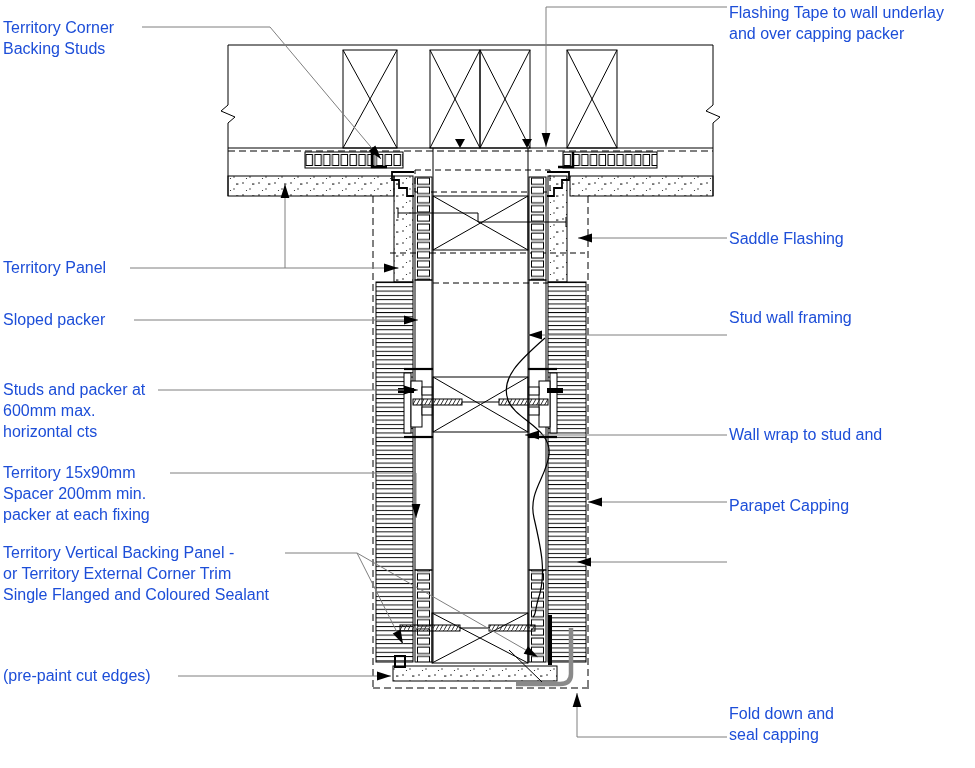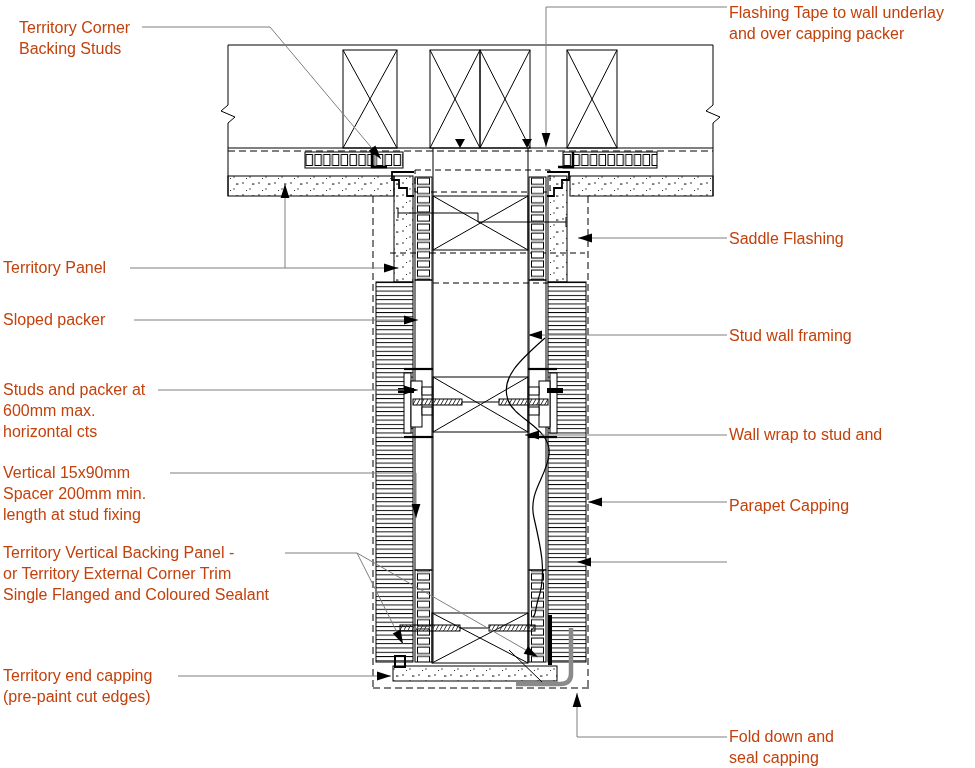--- a/index.html
+++ b/index.html
@@ -1,19 +1,19 @@
 <!DOCTYPE html>
 <html><head>
 <meta charset="utf-8">
 <style>
   html,body{margin:0;padding:0;background:#fff;}
   .canvas{position:relative;width:975px;height:768px;background:#fff;
           font-family:"Liberation Sans",sans-serif;overflow:hidden;}
   .canvas svg{position:absolute;left:0;top:0;}
-  .lbl{position:absolute;font-size:16px;line-height:21px;color:#c2410c;white-space:nowrap;}
+  .lbl{position:absolute;font-size:16px;line-height:21px;color:#1d4ed8;white-space:nowrap;}
   .ln{display:block;}
 </style>
 </head>
 <body>
 
 <div class="canvas">
 
 <svg width="975" height="768" viewBox="0 0 975 768">
   <defs>
     <marker id="arr" markerWidth="16" markerHeight="10" refX="15" refY="5" orient="auto" markerUnits="userSpaceOnUse">
@@ -174,64 +174,63 @@
     <path d="M178,676 H391" marker-end="url(#arr)"></path>
     <path d="M727,238 H578" marker-end="url(#arr)"></path>
     <path d="M727,335 H528" marker-end="url(#arr)"></path>
     <path d="M727,435 H525" marker-end="url(#arr)"></path>
     <path d="M727,502 H588" marker-end="url(#arr)"></path>
     <path d="M727,562 H577" marker-end="url(#arr)"></path>
     <path d="M727,737 H577 V693" marker-end="url(#arr)"></path>
   </g>
 </svg>
 
-<div class="lbl" style="left:19px;top:17px">
+<div class="lbl" style="left:3px;top:17px">
   <span class="ln">Territory Corner</span>
   <span class="ln">Backing Studs</span>
 </div>
 <div class="lbl" style="left:3px;top:257px">
   <span class="ln">Territory Panel</span>
 </div>
 <div class="lbl" style="left:3px;top:309px">
   <span class="ln">Sloped packer</span>
 </div>
 <div class="lbl" style="left:3px;top:379px">
   <span class="ln">Studs and packer at</span>
   <span class="ln">600mm max.</span>
   <span class="ln">horizontal cts</span>
 </div>
 <div class="lbl" style="left:3px;top:462px">
-  <span class="ln">Vertical 15x90mm</span>
+  <span class="ln">Territory 15x90mm</span>
   <span class="ln">Spacer 200mm min.</span>
-  <span class="ln">length at stud fixing</span>
+  <span class="ln">packer at each fixing</span>
 </div>
 <div class="lbl" style="left:3px;top:542px">
   <span class="ln">Territory Vertical Backing Panel -</span>
   <span class="ln">or Territory External Corner Trim</span>
   <span class="ln">Single Flanged and Coloured Sealant</span>
 </div>
 <div class="lbl" style="left:3px;top:665px">
-  <span class="ln">Territory end capping</span>
   <span class="ln">(pre-paint cut edges)</span>
 </div>
 
 <div class="lbl" style="left:729px;top:2px">
   <span class="ln">Flashing Tape to wall underlay</span>
   <span class="ln">and over capping packer</span>
 </div>
 <div class="lbl" style="left:729px;top:228px">
   <span class="ln">Saddle Flashing</span>
 </div>
-<div class="lbl" style="left:729px;top:325px">
+<div class="lbl" style="left:729px;top:307px">
   <span class="ln">Stud wall framing</span>
 </div>
 <div class="lbl" style="left:729px;top:424px">
   <span class="ln">Wall wrap to stud and</span>
 </div>
 <div class="lbl" style="left:729px;top:495px">
   <span class="ln">Parapet Capping</span>
 </div>
-<div class="lbl" style="left:729px;top:726px">
+<div class="lbl" style="left:729px;top:703px">
   <span class="ln">Fold down and</span>
   <span class="ln">seal capping</span>
 </div>
 
 </div>
 
 </body></html>

